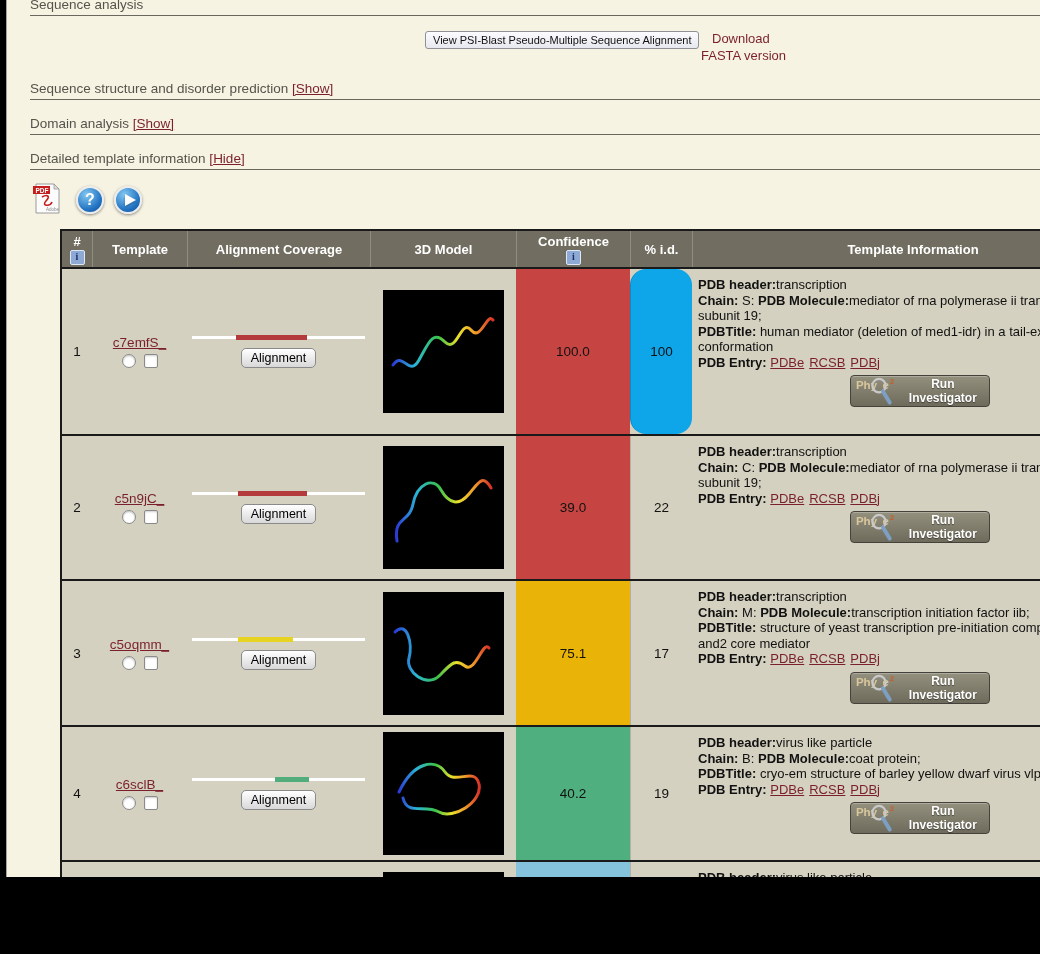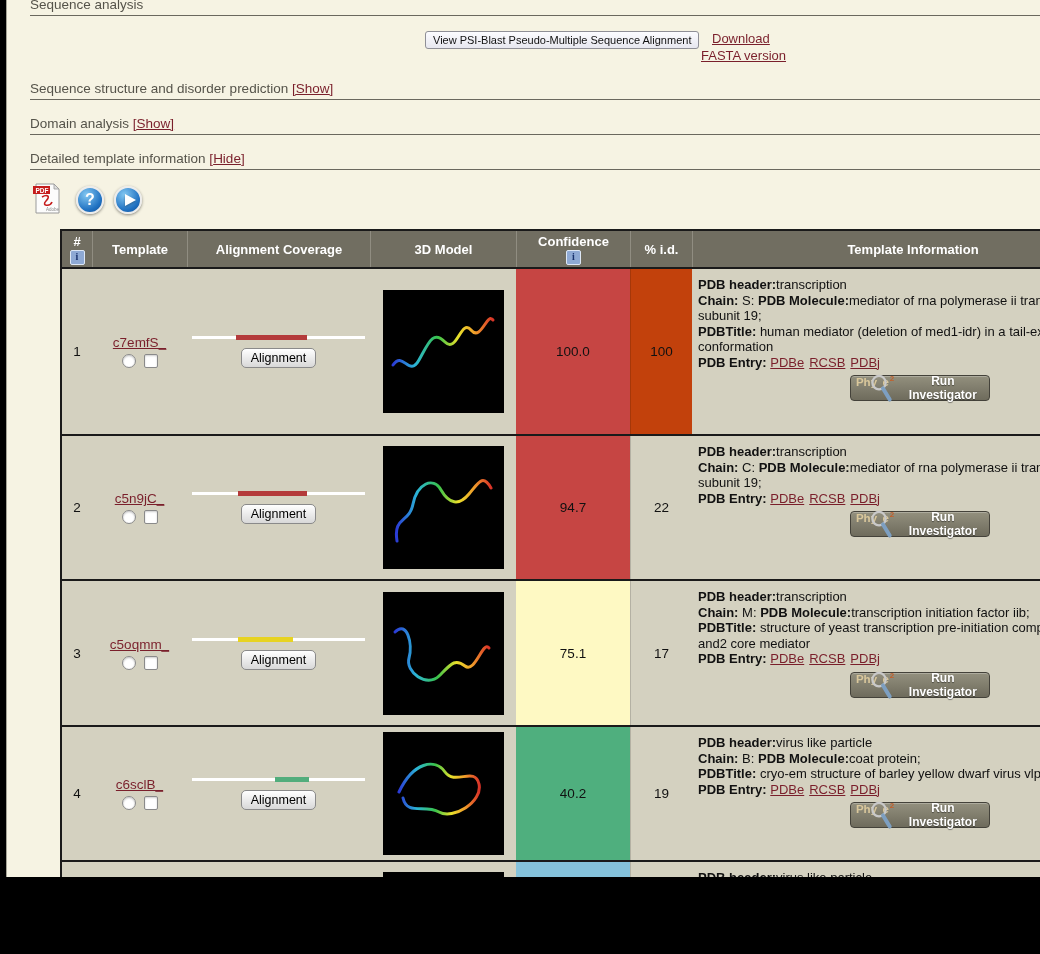--- a/index.html
+++ b/index.html
@@ -20,21 +20,21 @@
     position:absolute;left:30px;right:0;
     font-size:13.5px;color:#55534a;padding-bottom:3px;
     border-bottom:1px solid #6a685e;
   }
   .sec .toggle{color:#7a1f2b;text-decoration:underline;cursor:pointer}
   .sec-seq{top:-3px}
   .sec-ssd{top:81px}
   .sec-dom{top:116px}
   .sec-det{top:151px}
 
-  .mlink{color:#7a1f2b;text-decoration:underline;font-size:13px;cursor:pointer;position:absolute}
+  .mlink{color:#7a1f2b;font-size:13px;cursor:pointer;position:absolute}
   .dl-link{left:712px;top:31px}
   .fasta-link{left:701px;top:48px}
 
   .psi-btn{
     position:absolute;left:425px;top:31px;
     font-family:"Liberation Sans",sans-serif;
     font-size:11px;color:#111;padding:2px 7px;
     border:1px solid #8f8f96;border-radius:3px;
     background:linear-gradient(#fcfcff,#e7e7ef);
     cursor:pointer;
@@ -91,21 +91,21 @@
   .model-box{width:121px;height:123px;background:#000;cursor:pointer;flex:none}
 
   .c-pid{border-left:1px solid rgba(0,0,0,.15)}
 
   .c-info{align-items:flex-start;justify-content:flex-start;padding:8px 0 0 6px;font-size:13px;line-height:15.5px;overflow:visible}
   .il{white-space:nowrap}
   .il b{font-weight:bold}
   .entry-link{color:#7a1f2b;text-decoration:underline;margin-right:5px;cursor:pointer}
 
   .run-btn{
-    margin:5px 0 0 152px;width:140px;height:26px;flex:none;
+    margin:5px 0 0 152px;width:140px;height:32px;flex:none;
     border:1px solid #44423a;border-radius:4px;
     background:linear-gradient(#93907e,#6e6b5c);
     box-shadow:inset 0 1px 0 rgba(255,255,255,.25);
     display:flex;align-items:center;gap:3px;padding:0 4px;cursor:pointer;
   }
   .run-label{color:#fff;font-size:12px;font-weight:bold;text-shadow:0 1px 1px rgba(0,0,0,.45)}
 </style>
 </head>
 <body>
 
@@ -208,21 +208,21 @@
                     <stop offset="82%" stop-color="#f09c2a"></stop>
                     <stop offset="100%" stop-color="#d93328"></stop>
                   </linearGradient>
                 </defs>
                 <path d="M10,75 C20,60 26,88 36,70 S50,40 62,52 S78,28 88,40 S104,22 110,30" fill="none" stroke="url(#rg0)" stroke-width="3" stroke-linecap="round"></path>
               </svg></div>
           </div>
           <div class="cell c-conf" style="background: rgb(198, 69, 67);">
             <span>100.0</span>
           </div>
-          <div class="cell c-pid" style="background: #c2410c;">
+          <div class="cell c-pid" style="background: #0ea5e9; border-radius: 16px;">
             <span>100</span>
           </div>
           <div class="cell c-info">
             <div class="il"><b>PDB header:</b>transcription</div>
             <div class="il"><b>Chain:</b> S: <b>PDB Molecule:</b>mediator of rna polymerase ii transcription</div>
             <div class="il">subunit 19;</div>
             <div class="il"><b>PDBTitle:</b> human mediator (deletion of med1-idr) in a tail-extended</div>
             <div class="il">conformation</div>
             <div class="il"><b>PDB Entry:</b> <a class="entry-link">PDBe</a><a class="entry-link">RCSB</a><a class="entry-link">PDBj</a></div>
             <button class="run-btn">
@@ -264,21 +264,21 @@
                     <stop offset="45%" stop-color="#39c24a"></stop>
                     <stop offset="65%" stop-color="#e8e12b"></stop>
                     <stop offset="82%" stop-color="#f09c2a"></stop>
                     <stop offset="100%" stop-color="#d93328"></stop>
                   </linearGradient>
                 </defs>
                 <path d="M14,95 C10,70 26,78 30,58 S50,30 58,44 S76,60 86,48 S100,28 108,42" fill="none" stroke="url(#rg1)" stroke-width="3" stroke-linecap="round"></path>
               </svg></div>
           </div>
           <div class="cell c-conf" style="background: rgb(198, 69, 67);">
-            <span>94.7</span>
+            <span>39.0</span>
           </div>
           <div class="cell c-pid">
             <span>22</span>
           </div>
           <div class="cell c-info">
             <div class="il"><b>PDB header:</b>transcription</div>
             <div class="il"><b>Chain:</b> C: <b>PDB Molecule:</b>mediator of rna polymerase ii transcription</div>
             <div class="il">subunit 19;</div>
             <div class="il"><b>PDB Entry:</b> <a class="entry-link">PDBe</a><a class="entry-link">RCSB</a><a class="entry-link">PDBj</a></div>
             <button class="run-btn">
@@ -319,21 +319,21 @@
                     <stop offset="22%" stop-color="#2bb5d6"></stop>
                     <stop offset="45%" stop-color="#39c24a"></stop>
                     <stop offset="65%" stop-color="#e8e12b"></stop>
                     <stop offset="82%" stop-color="#f09c2a"></stop>
                     <stop offset="100%" stop-color="#d93328"></stop>
                   </linearGradient>
                 </defs>
                 <path d="M12,40 C24,28 30,52 26,66 S44,96 56,84 S72,66 82,74 S100,48 106,56" fill="none" stroke="url(#rg2)" stroke-width="3" stroke-linecap="round"></path>
               </svg></div>
           </div>
-          <div class="cell c-conf" style="background: #fef9c3;">
+          <div class="cell c-conf" style="background: #eab308;">
             <span>75.1</span>
           </div>
           <div class="cell c-pid">
             <span>17</span>
           </div>
           <div class="cell c-info">
             <div class="il"><b>PDB header:</b>transcription</div>
             <div class="il"><b>Chain:</b> M: <b>PDB Molecule:</b>transcription initiation factor iib;</div>
             <div class="il"><b>PDBTitle:</b> structure of yeast transcription pre-initiation complex</div>
             <div class="il">and2 core mediator</div>

